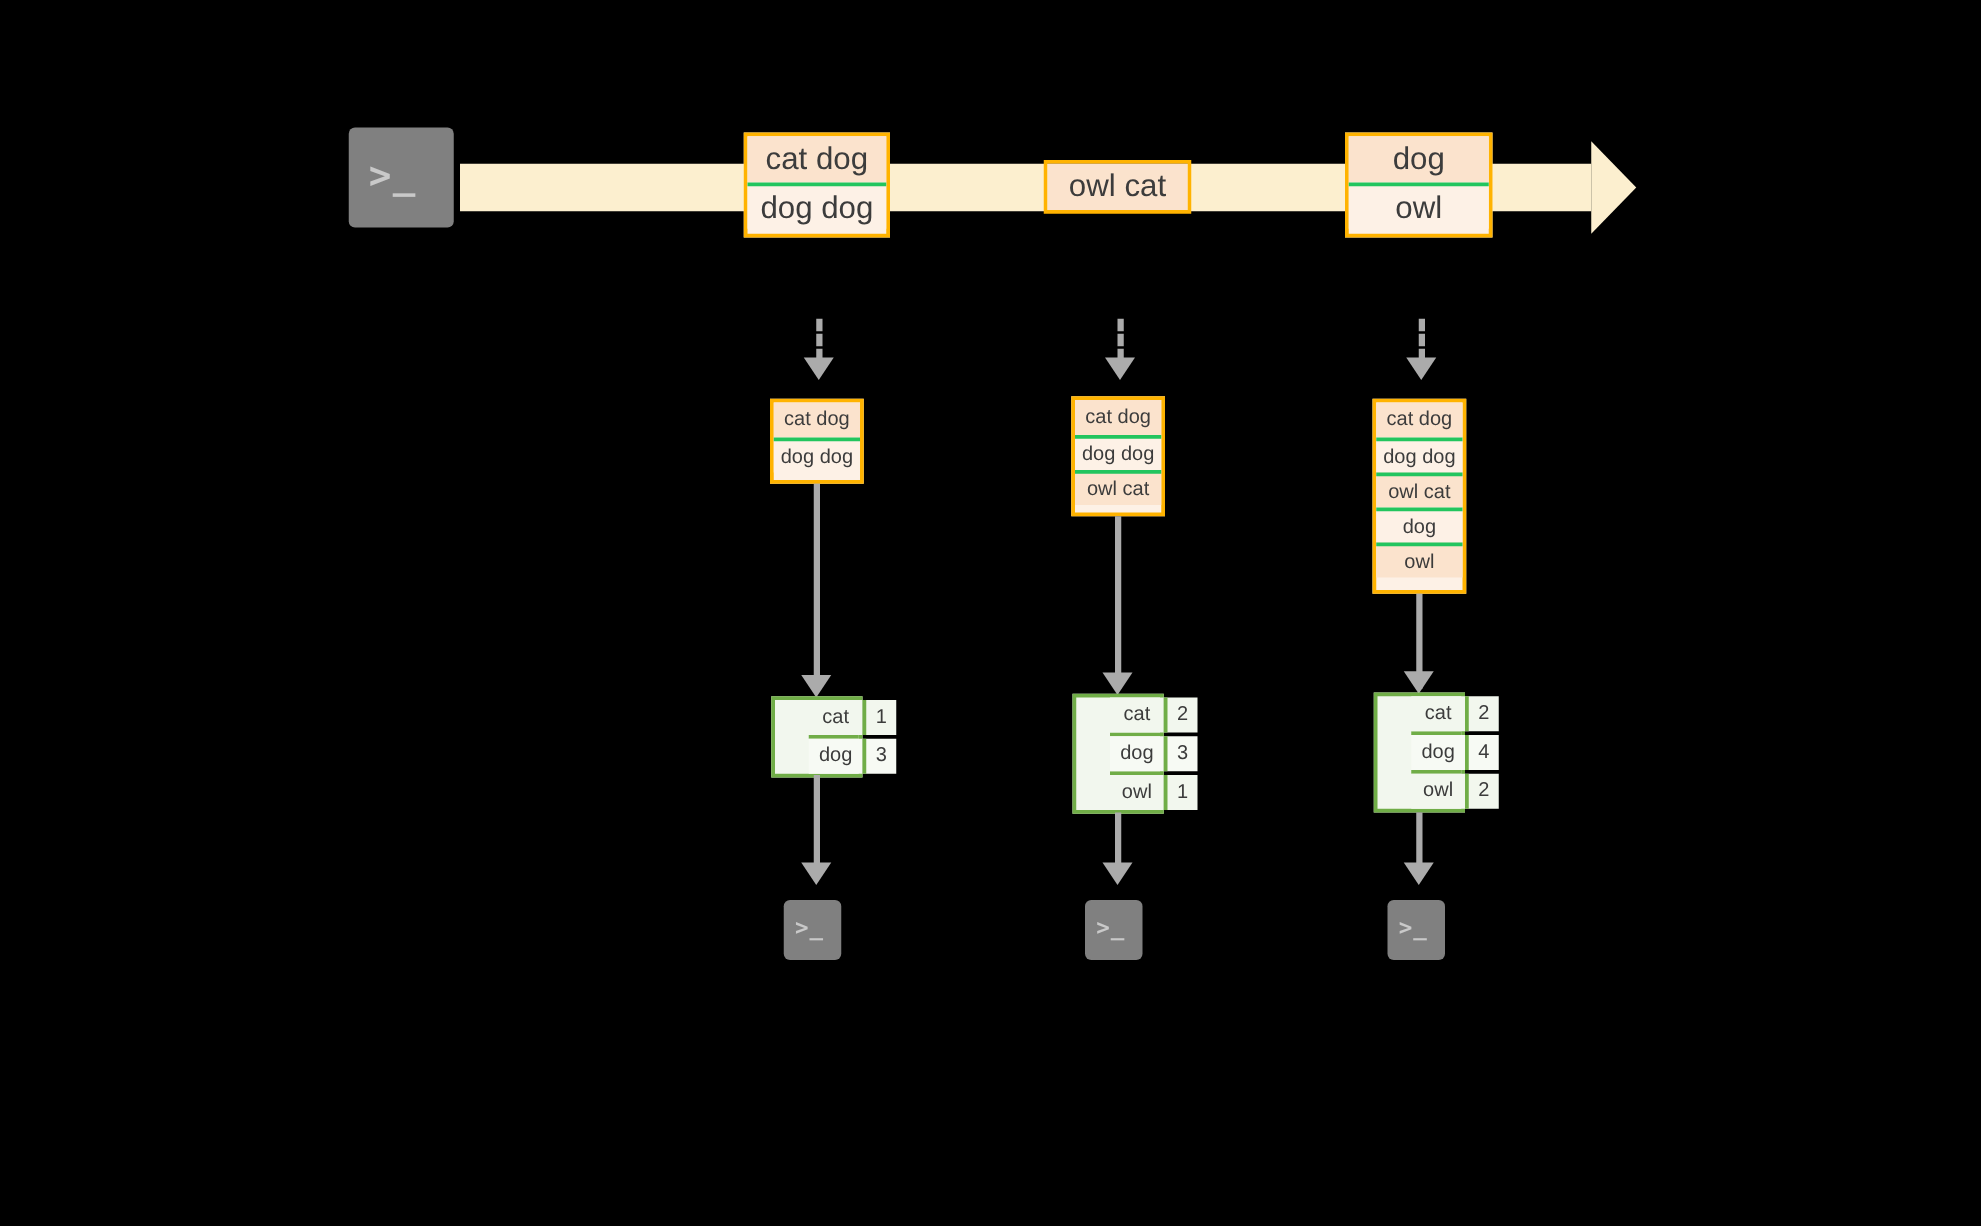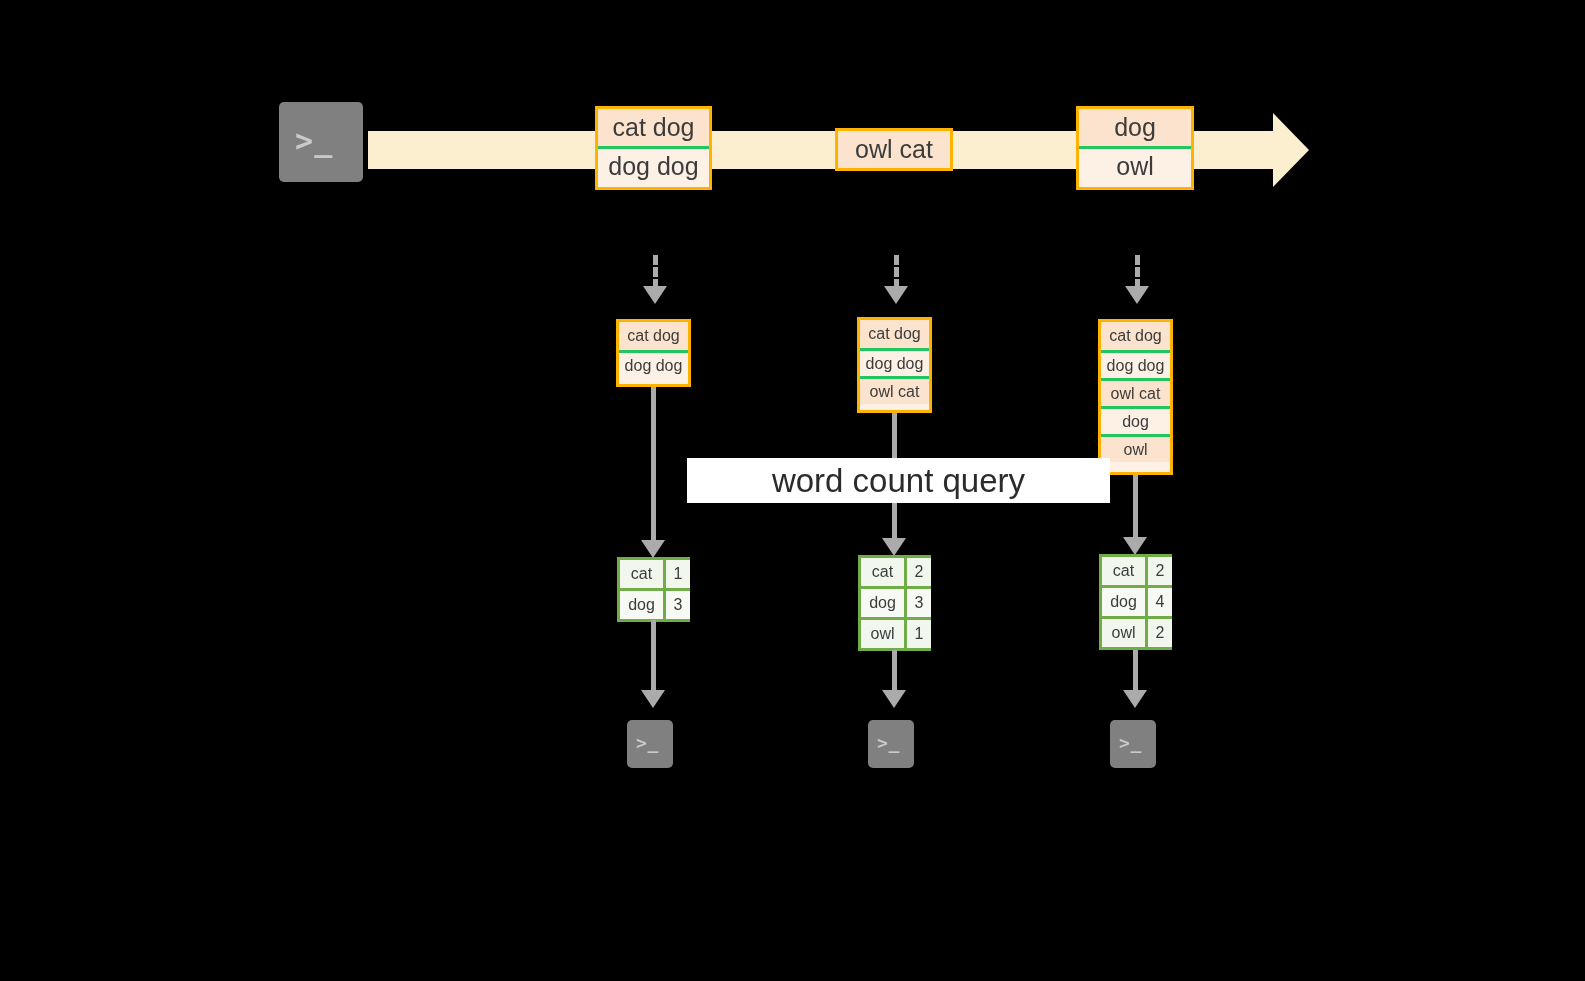--- a/index.html
+++ b/index.html
@@ -83,20 +83,21 @@
   
   .rec-mid .rec { height: 28px; font-size: 16px; }
 
   
   .tbl {
     position: absolute;
     box-sizing: border-box;
     border: 3px solid #70AD47;
     background: #F2F7EE;
     border-collapse: separate;
+    padding-left: 27px;
   }
   .tbl .trow {
     display: flex;
     height: 28px;
   }
   .tbl .trow + .trow { border-top: 3px solid #70AD47; }
   .tbl .tc {
     box-sizing: border-box;
     display: flex;
     align-items: center;
@@ -265,15 +266,14 @@
   </div>
 
   <div class="conn" style="left:1133px; top:650px; height:43px;"></div>
   <div class="conn-head" style="left:1123px; top:690px;"></div>
 
   <div class="terminal" style="left:1103px; top:713px; width:60px; height:62px;">
     <div class="hatch"></div>
     <div class="glyph" style="left:9px; top:14px; font-size:18px;">&gt;_</div>
   </div>
 
-  <div class="query-label" style="left:687px; top:458px; width:423px; height:45px;">word count query</div>
 
 </div>
 
 </body></html>

